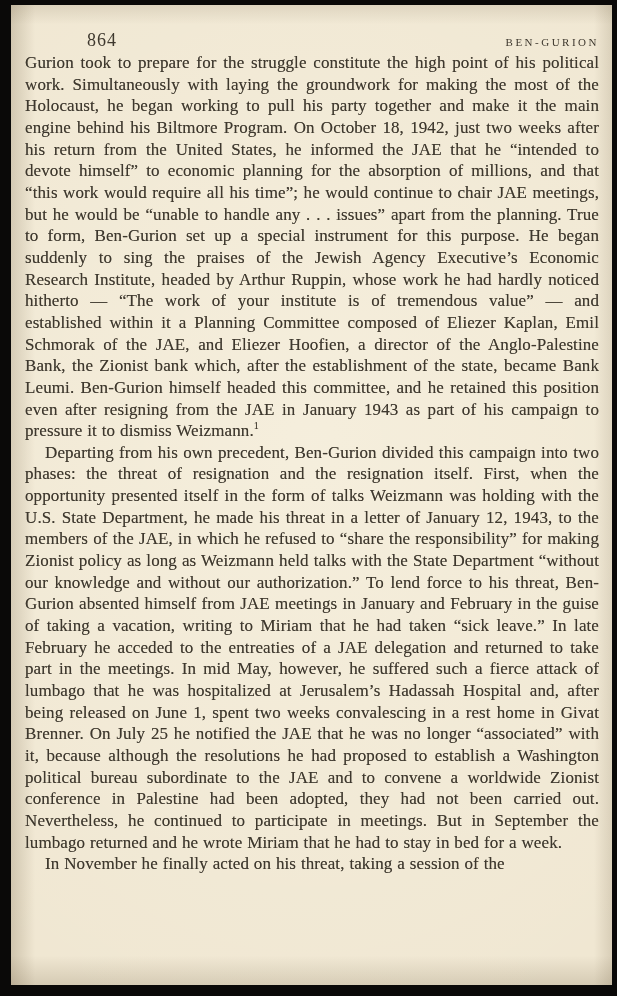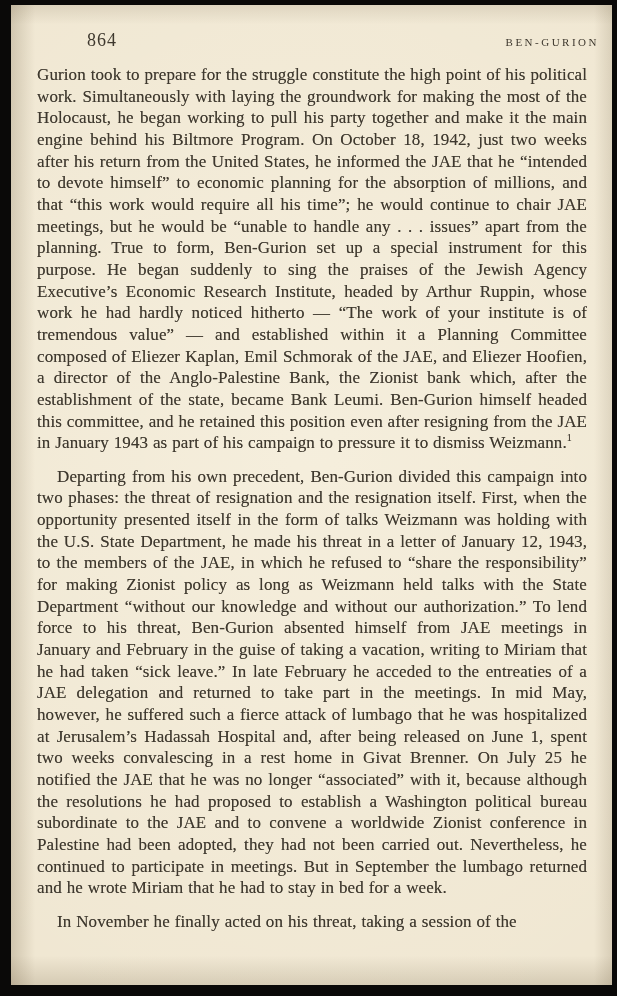--- a/index.html
+++ b/index.html
@@ -55,21 +55,21 @@
   }
   .page-body {
     position: absolute;
     top: 47px;
     left: 14px;
     right: 13px;
     bottom: 10px;
     overflow: hidden;
   }
   .page-body p {
-    margin: 12px;
+    margin: 0;
     font-size: 17px;
     line-height: 21.65px;
     text-align: justify;
     letter-spacing: 0.1px;
     word-spacing: 0.5px;
     text-shadow: 0 0 0.5px rgba(62,56,46,0.55);
   }
   .page-body p.indented {
     text-indent: 20px;
   }

